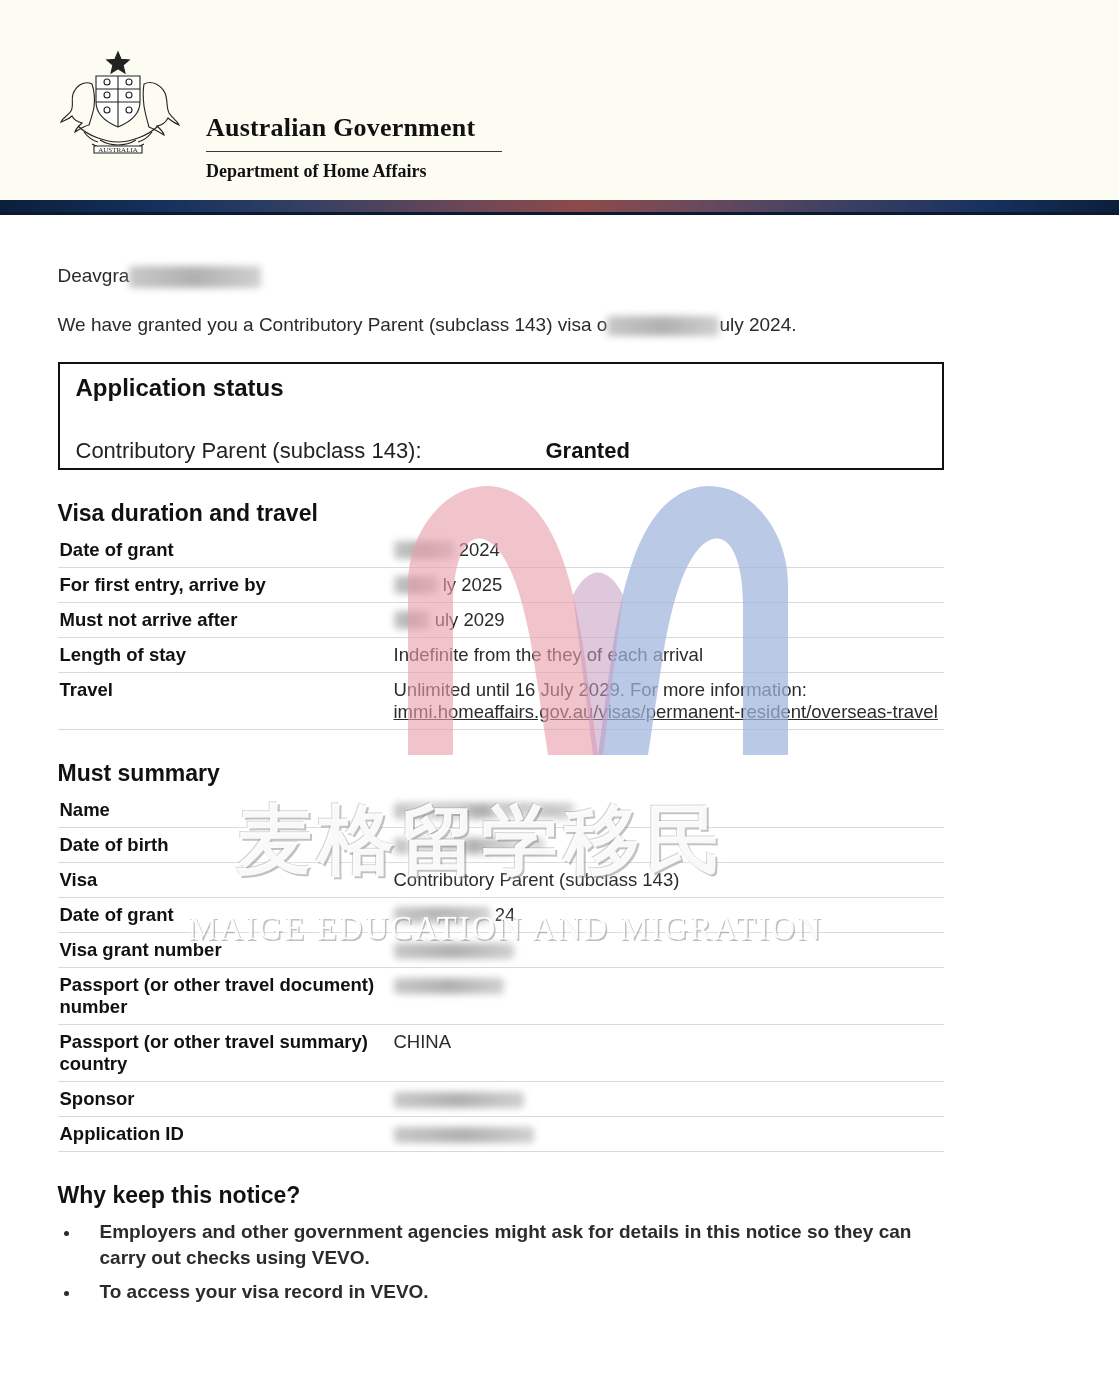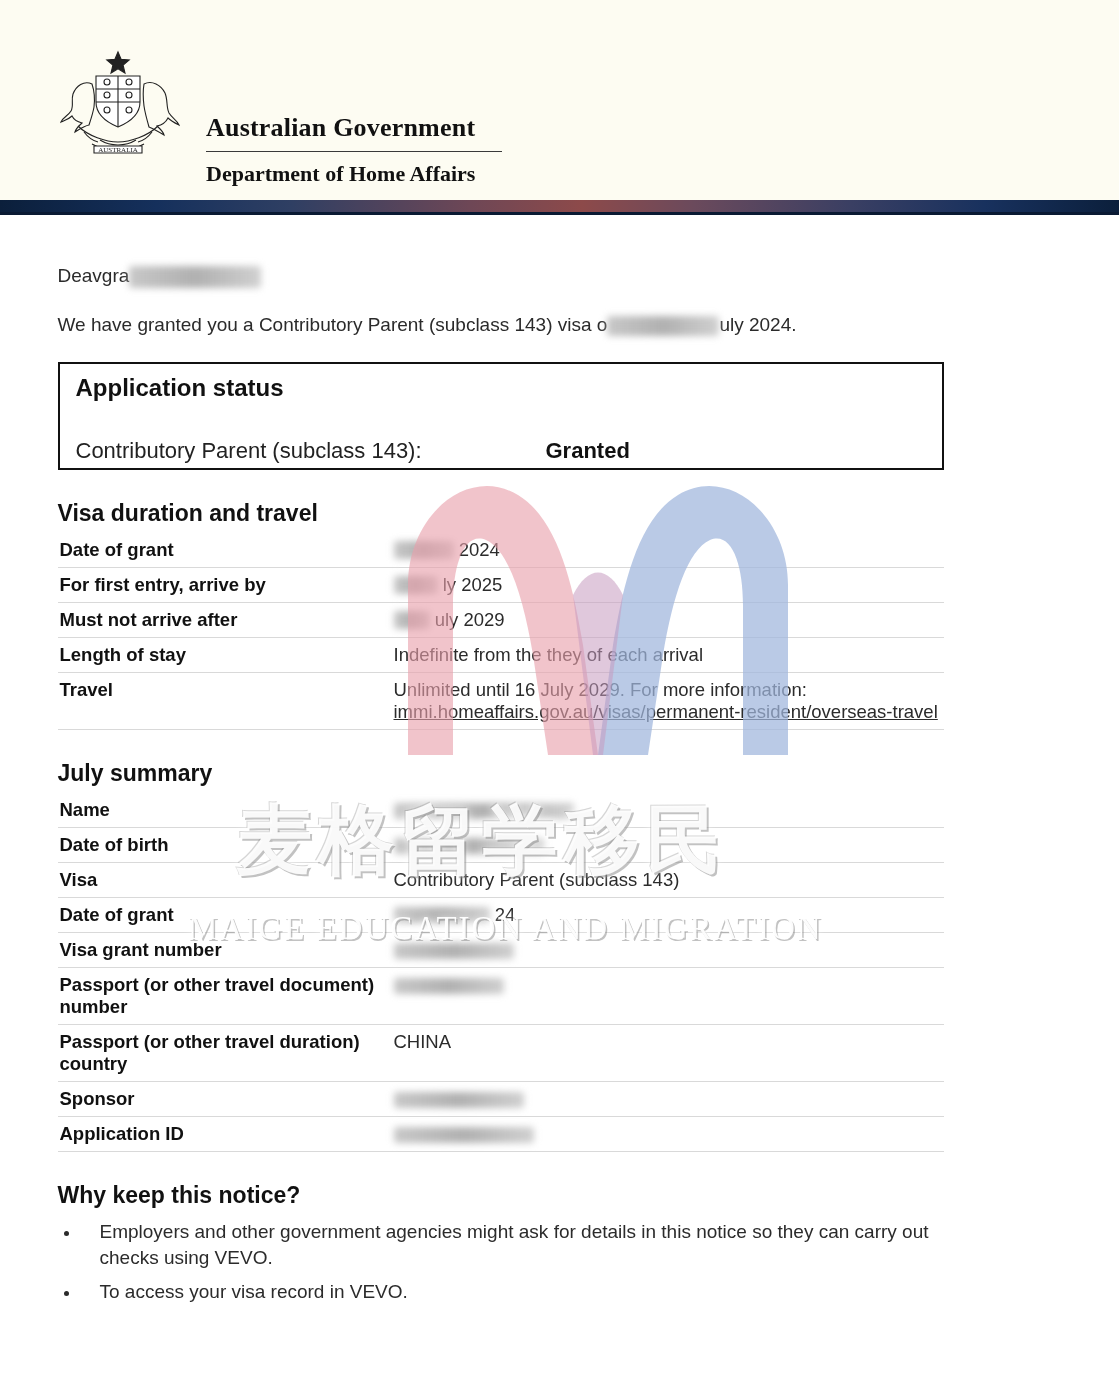--- a/index.html
+++ b/index.html
@@ -54,21 +54,21 @@
   }
   .gov-rule {
     width: 296px;
     height: 1px;
     background: #3a3a3a;
     margin: 8px 0 9px 0;
   }
   .gov-title-2 {
     font-family: "Liberation Serif", serif;
     font-weight: bold;
-    font-size: 22px;
+    font-size: 18px;
     color: #111;
     line-height: 1.2;
   }
   .header-stripe {
     position: absolute;
     top: 200px;
     left: 0;
     width: 1119px;
     height: 12px;
     background: linear-gradient(to right, #0b1f3b 0%, #15305c 14%, #2f3f63 26%, #6e4756 42%, #8d4a4a 52%, #6b4a5c 62%, #3a3f63 76%, #18315e 88%, #0b1f3b 100%);
@@ -173,20 +173,21 @@
   ul.bullets {
     margin: 10px 0 0 0;
     padding-left: 22px;
   }
   ul.bullets li {
     font-size: 19px;
     color: #2b2b2b;
     margin-bottom: 8px;
     line-height: 1.36;
     padding-left: 20px;
+    font-weight: bold;
   }
   ul.bullets li::marker { font-size: 16px; }
 
   
   .watermark {
     position: absolute;
     left: 8px;
     top: 0;
     width: 972px;
     height: 1390px;
@@ -323,21 +324,21 @@
         <td class="k">Travel</td>
         <td class="v">
           <span>Unlimited until 16 July 2029. For more information:</span><br>
           <span class="link">immi.homeaffairs.gov.au/visas/permanent-resident/overseas-travel</span>
         </td>
       </tr>
     </tbody>
       </table>
 
     
-    <h2 class="section">July summary</h2>
+    <h2 class="section">Must summary</h2>
     <table class="kv">
       <tbody>
           <tr>
         <td class="k">Name</td>
         <td class="v"><span class="redact" style="width:180px;height:16px;"></span></td>
       </tr>
       <tr>
         <td class="k">Date of birth</td>
         <td class="v"><span class="redact" style="width:150px;height:16px;"></span></td>
       </tr>
@@ -354,21 +355,21 @@
       </tr>
       <tr>
         <td class="k">Visa grant number</td>
         <td class="v"><span class="redact" style="width:120px;height:16px;"></span></td>
       </tr>
       <tr>
         <td class="k">Passport (or other travel document) number</td>
         <td class="v"><span class="redact" style="width:110px;height:16px;"></span></td>
       </tr>
       <tr>
-        <td class="k">Passport (or other travel duration) country</td>
+        <td class="k">Passport (or other travel summary) country</td>
         <td class="v">CHINA</td>
       </tr>
       <tr>
         <td class="k">Sponsor</td>
         <td class="v"><span class="redact" style="width:130px;height:16px;"></span></td>
       </tr>
       <tr>
         <td class="k">Application ID</td>
         <td class="v"><span class="redact" style="width:140px;height:16px;"></span></td>
       </tr>

